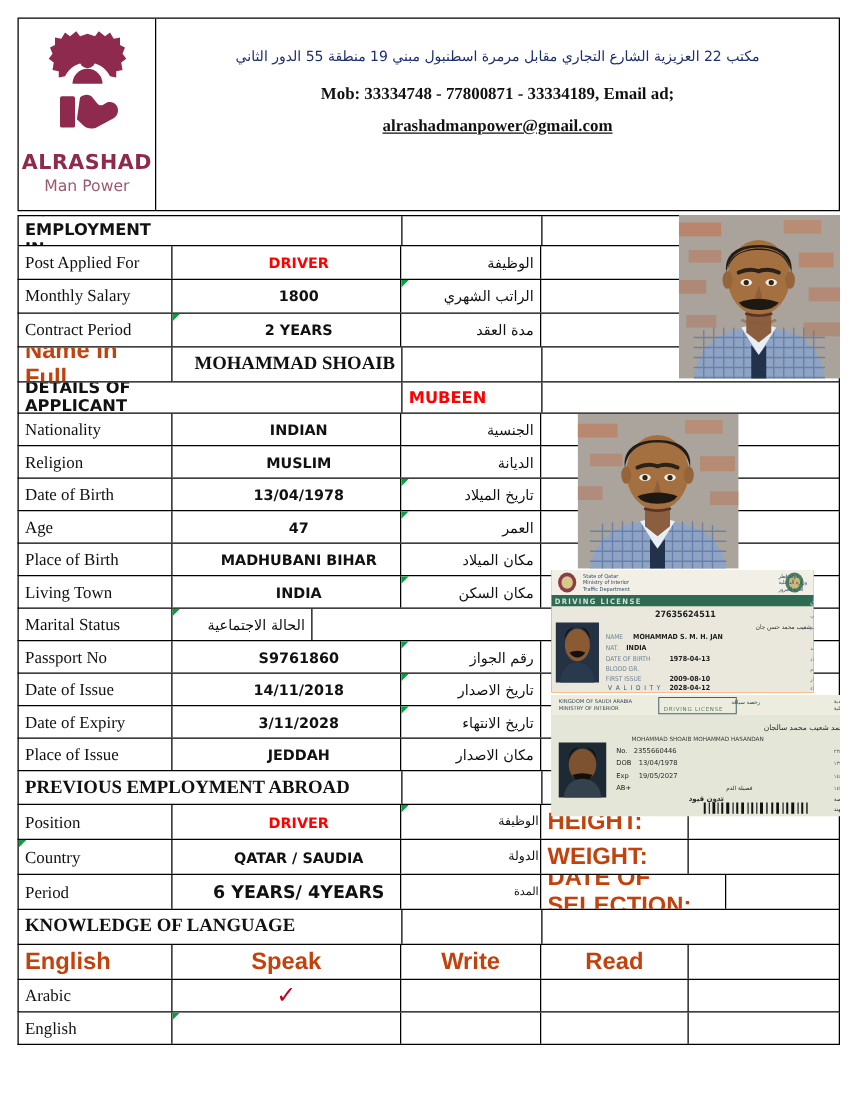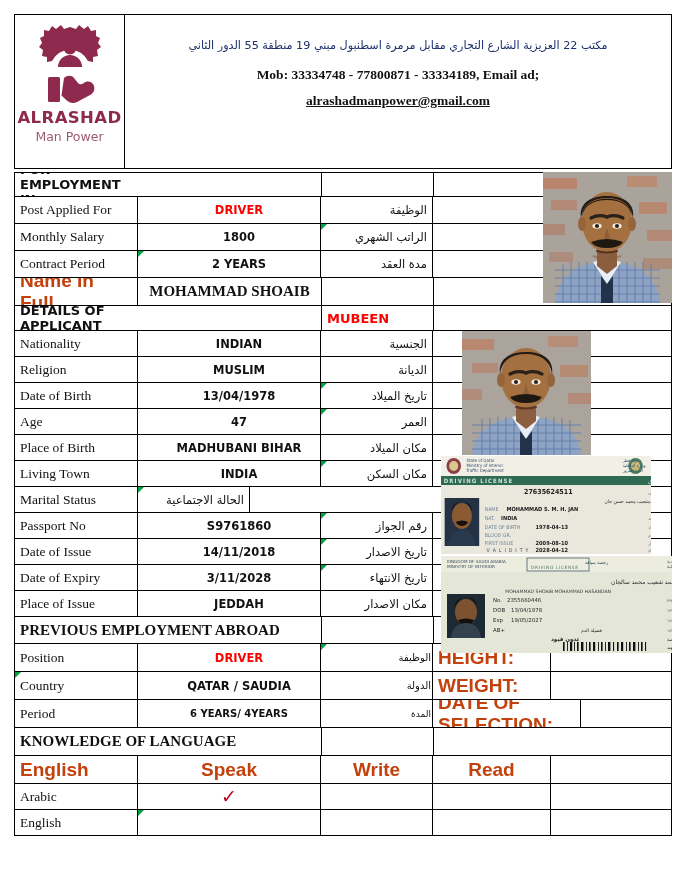--- a/index.html
+++ b/index.html
@@ -43,21 +43,21 @@
     padding-top: 7px;
   }
   .logo-mark { width: 66px; height: 88px; display:block; }
   .logo-word {
     font-family: "DejaVu Sans", sans-serif;
     font-weight: bold;
     font-size: 16.5px;
     letter-spacing: 0.4px;
     color: #8e2a4e;
     line-height: 1;
-    margin-top: 0;
+    margin-top: 12px;
   }
   .logo-sub {
     font-family: "DejaVu Sans", sans-serif;
     font-size: 12.5px;
     color: #9b5a6e;
     line-height: 1;
     margin-top: 4px;
   }
   .header-main {
     flex: 1;
@@ -327,21 +327,21 @@
       <div class="c c-ar bd">
           <span class="ar">مدة العقد</span>
         </div>
       <div class="c c-last"></div>
     </div>
 
     <div class="row" style="height:28px">
       <div class="c c-label bd">
           <span class="bold-serif">Name In Full</span>
         </div>
-      <div class="c" style="width:183px;justify-content:center">
+      <div class="c" style="width:183px;justify-content:flex-end">
           <span class="bigname">MOHAMMAD SHOAIB</span>
         </div>
       <div class="c bdl" style="width:112px"></div>
       <div class="c bdl c-last"></div>
     </div>
 
     <div class="row" style="height:25px">
       <div class="c" style="width:123px">
           <span class="sec">DETAILS OF APPLICANT</span>
         </div>
@@ -527,21 +527,21 @@
       <div class="c c-extra bd">
           <span class="bold-serif">WEIGHT:</span>
         </div>
       <div class="c c-last"></div>
     </div>
     <div class="row" style="height:28px">
       <div class="c c-label bd">
           <span class="lbl">Period</span>
         </div>
       <div class="c c-value bd">
-          <span class="val" style="font-size:10px">6 YEARS/ 4YEARS</span>
+          <span class="val" style="font-size:14px">6 YEARS/ 4YEARS</span>
         </div>
       <div class="c c-ar bd" style="padding-right:1px">
           <span class="ar" style="font-size:9px">المدة</span>
         </div>
       <div class="c c-extra bd" style="width:148px">
           <span class="bold-serif">DATE OF SELECTION:</span>
         </div>
       <div class="c c-last"></div>
     </div>
 

